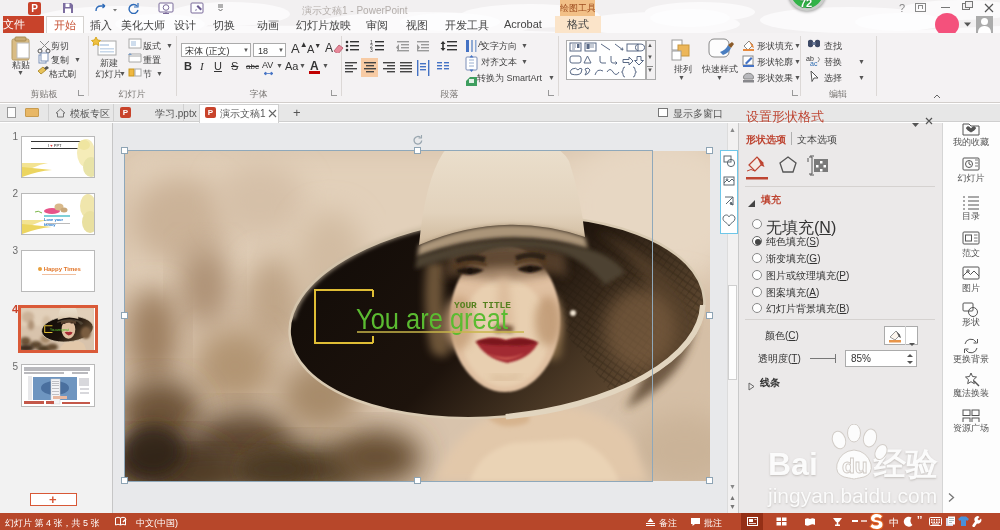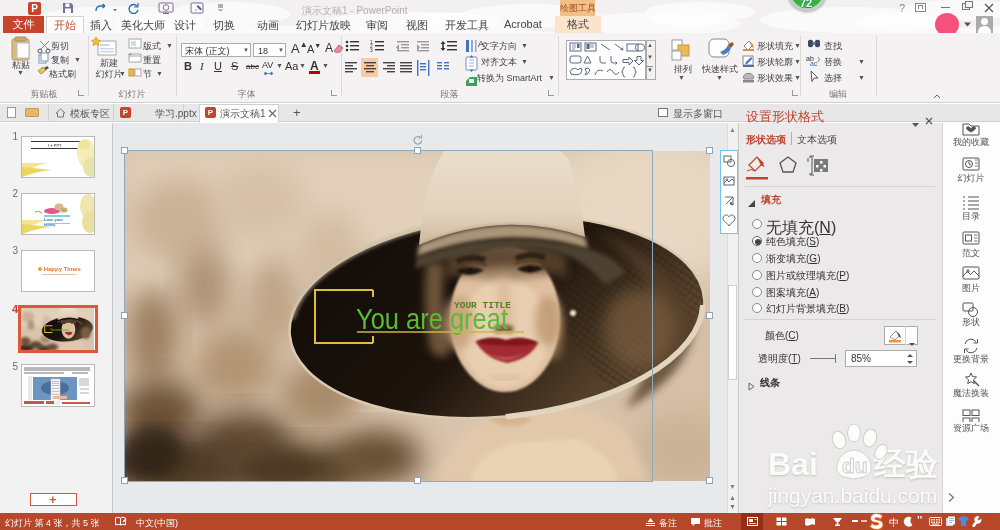--- a/index.html
+++ b/index.html
@@ -81,21 +81,21 @@
 <svg class="abs" style="left:963px;top:21px" width="9" height="7">
     <path d="M1,1.5 L4.5,5.5 L8,1.5 Z" fill="#555"></path>
   </svg>
 <div class="abs" style="left:935px;top:13px;width:24px;height:23px;border-radius:50%;background:#f4517c;"></div>
 <div class="abs" style="left:976px;top:16px;width:17px;height:17px;background:#ababab;overflow:hidden;">
     <div class="abs" style="left:5px;top:2px;width:7px;height:7px;border-radius:50%;background:#fff;"></div>
     <div class="abs" style="left:2px;top:10px;width:13px;height:8px;border-radius:6px 6px 0 0;background:#fff;"></div>
   </div>
 
 <div class="abs" id="tabs" style="left:0;top:16px;width:1000px;height:17px;font-size:11px;color:#444;">
-  <div class="abs" style="left:3px;top:0;width:41px;height:17px;background:#C8432B;color:#fff;text-align:center;line-height:17px;">文件</div>
+  <div class="abs" style="left:3px;top:0;width:41px;height:17px;background:#C8432B;color:#fff;text-align:left;line-height:17px;">文件</div>
   <div class="abs" style="left:46px;top:0;width:38px;height:17px;background:#fff;border:1px solid #d5d2cf;border-bottom:none;color:#c75133;text-align:center;line-height:17px;">开始</div>
   <div class="abs" style="left:90px;top:2px;text-align:right;">插入</div>
   <div class="abs" style="left:121px;top:2px;">美化大师</div>
   <div class="abs" style="left:174px;top:2px;">设计</div>
   <div class="abs" style="left:213px;top:2px;">切换</div>
   <div class="abs" style="left:257px;top:2px;">动画</div>
   <div class="abs" style="left:296px;top:2px;">幻灯片放映</div>
   <div class="abs" style="left:366px;top:2px;">审阅</div>
   <div class="abs" style="left:406px;top:2px;">视图</div>
   <div class="abs" style="left:445px;top:2px;">开发工具</div>
@@ -107,21 +107,21 @@
 
   <div class="abs" style="left:88px;top:3px;width:1px;height:60px;background:#dcd8d6;"></div>
   <div class="abs" style="left:176px;top:3px;width:1px;height:60px;background:#dcd8d6;"></div>
   <div class="abs" style="left:341px;top:3px;width:1px;height:60px;background:#dcd8d6;"></div>
   <div class="abs" style="left:558px;top:3px;width:1px;height:60px;background:#dcd8d6;"></div>
   <div class="abs" style="left:800px;top:3px;width:1px;height:60px;background:#dcd8d6;"></div>
   <div class="abs" style="left:876px;top:3px;width:1px;height:60px;background:#dcd8d6;"></div>
 
   <div class="abs" style="left:0px;top:55px;width:88px;text-align:center;color:#7a7774;">剪贴板</div>
   <div class="abs" style="left:88px;top:55px;width:88px;text-align:center;color:#7a7774;">幻灯片</div>
-  <div class="abs" style="left:164px;top:55px;width:165px;text-align:center;color:#7a7774;">字体</div>
+  <div class="abs" style="left:176px;top:55px;width:165px;text-align:center;color:#7a7774;">字体</div>
   <div class="abs" style="left:341px;top:55px;width:217px;text-align:center;color:#7a7774;">段落</div>
   <div class="abs" style="left:800px;top:55px;width:76px;text-align:center;color:#7a7774;">编辑</div>
   <div class="abs" style="left:935px;top:60px;color:#666;font-size:8px;"></div>
   <div class="abs" style="left:933px;top:58px;width:8px;height:5px;"><svg width="8" height="5">
         <path d="M1,4 L4,1 L7,4" stroke="#666" fill="none"></path>
       </svg></div>
 
   <svg class="abs" style="left:0;top:0" width="88" height="58">
     <rect x="12" y="6" width="17" height="21" rx="1.5" fill="#d9bc85" stroke="#b59a61"></rect>
     <rect x="15" y="4" width="11" height="4" rx="1" fill="#c8ab74" stroke="#a88d55"></rect>

